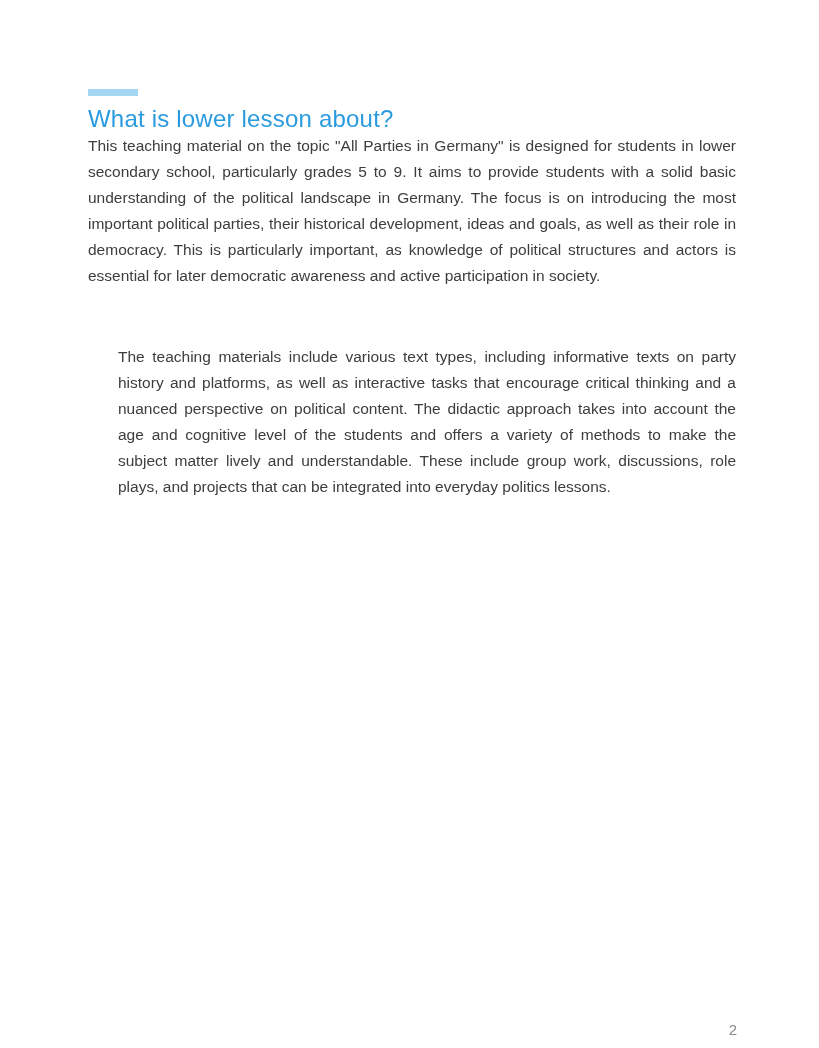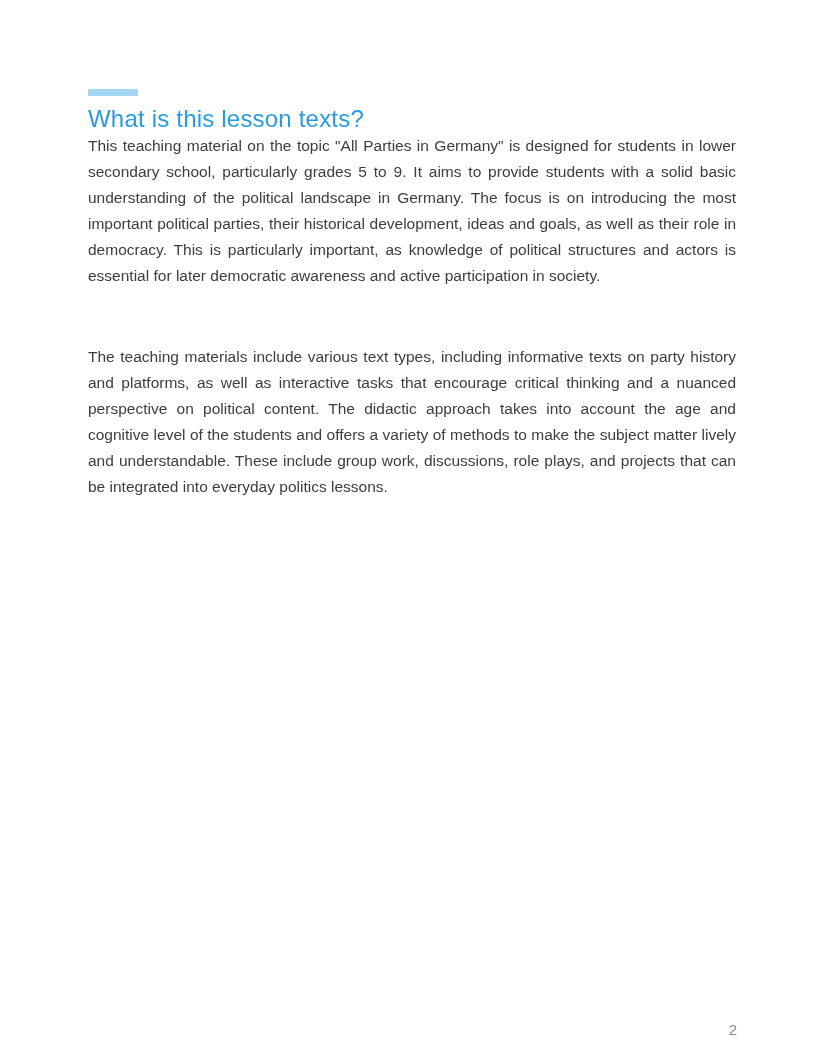--- a/index.html
+++ b/index.html
@@ -36,32 +36,33 @@
     margin: 0;
     font-size: 15.5px;
     line-height: 26px;
     color: var(--body-text, #3D3D3D);
     text-align: justify;
   }
   .para-1 {
   }
   .para-2 {
     margin-top: 55px;
+    margin-left: 30px;
   }
   .page-number {
     position: absolute;
     right: 82px;
     bottom: 10px;
     font-size: 15px;
     color: var(--page-number, #8A8A8A);
   }
 </style>
 </head>
 <body>
 
 <div class="page">
   <div class="accent-bar"></div>
-  <h1 class="heading">What is this lesson texts?</h1>
+  <h1 class="heading">What is lower lesson about?</h1>
   <p class="body-paragraph para-1">This teaching material on the topic "All Parties in Germany" is designed for students in lower secondary school, particularly grades 5 to 9. It aims to provide students with a solid basic understanding of the political landscape in Germany. The focus is on introducing the most important political parties, their historical development, ideas and goals, as well as their role in democracy. This is particularly important, as knowledge of political structures and actors is essential for later democratic awareness and active participation in society.</p>
   <p class="body-paragraph para-2">The teaching materials include various text types, including informative texts on party history and platforms, as well as interactive tasks that encourage critical thinking and a nuanced perspective on political content. The didactic approach takes into account the age and cognitive level of the students and offers a variety of methods to make the subject matter lively and understandable. These include group work, discussions, role plays, and projects that can be integrated into everyday politics lessons.</p>
 </div>
 
 <div class="page-number">2</div>
 
 </body></html>

